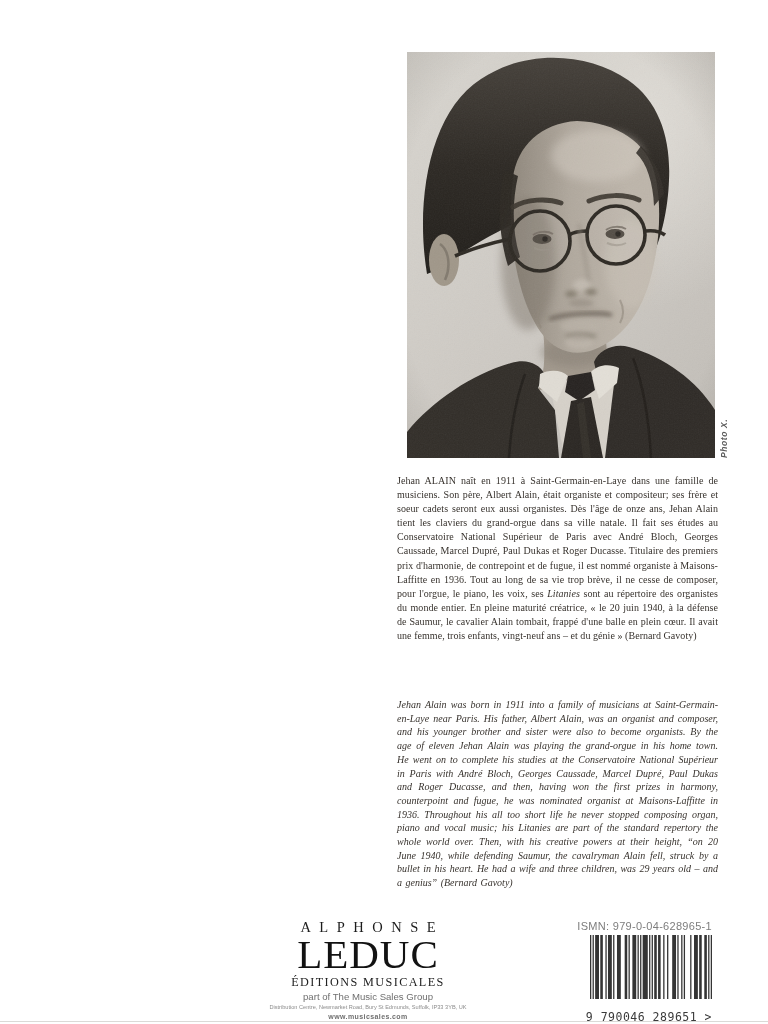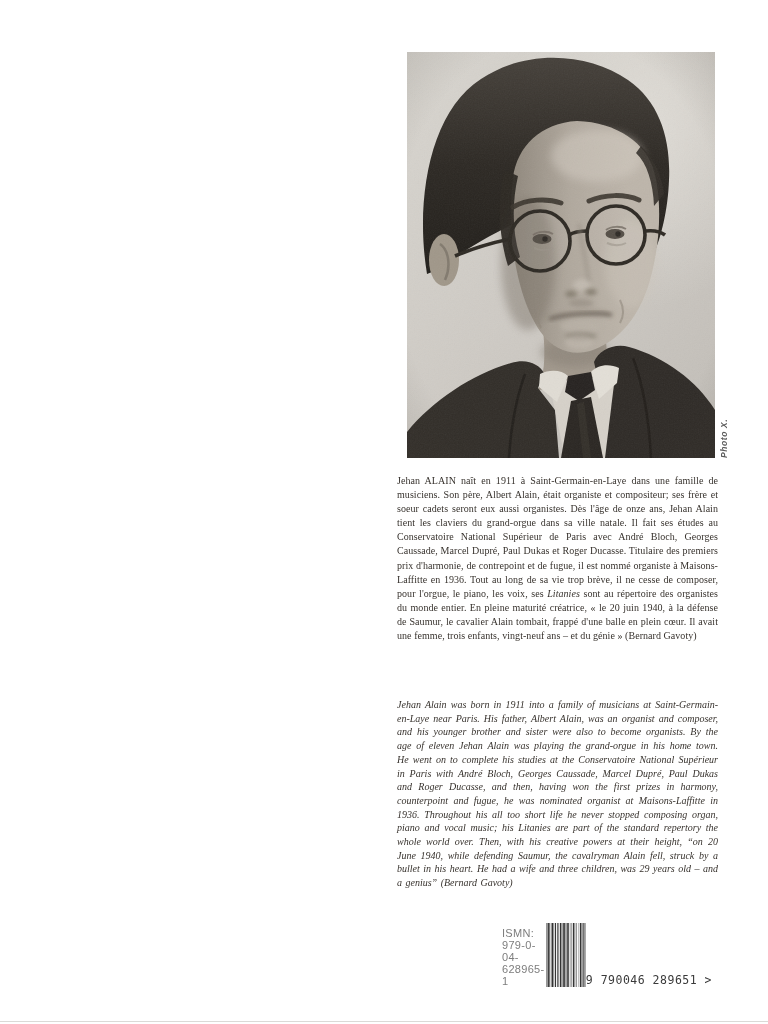--- a/index.html
+++ b/index.html
@@ -68,31 +68,31 @@
   }
   .pub-web {
     font-family:"Liberation Sans", sans-serif; font-weight:bold;
     font-size:7px; line-height:8px; margin-top:2px; color:#6f6f6f;
     letter-spacing:0.4px;
   }
 
   
   .isbn-block {
     position:absolute; right:56px; top:920px; width:210px;
-    display:flex; flex-direction:row; align-items:flex-end;
+    display:flex; flex-direction:column; align-items:flex-end;
   }
   .ismn {
     font-family:"Liberation Sans", sans-serif;
     font-size:11px; line-height:12px; color:#7d7d7d; letter-spacing:0.3px;
   }
   .barcode-svg { width:122px; height:64px; margin-top:3px; }
   .barcode-digits {
     font-family:"DejaVu Sans Mono", monospace;
     font-size:11.5px; line-height:13px; color:#3a3a3a;
-    letter-spacing:0.5px; margin-top:2px; white-space:nowrap;
+    letter-spacing:0.5px; margin-top:12px; white-space:nowrap;
   }
 
   .bottom-edge {
     position:absolute; left:0; top:1021px; width:768px; height:1px;
     background:#dbdad7;
   }
 </style>
 </head>
 <body>
 
@@ -208,20 +208,28 @@
       <rect x="0" y="0" width="308" height="406" filter="url(#grain)" opacity="0.07"></rect>
     </svg>
   </div>
 
   <div class="photo-credit">Photo X.</div>
 
   <p class="bio bio-fr"><span>Jehan ALAIN naît en 1911 à Saint-Germain-en-Laye dans une famille de musiciens. Son père, Albert Alain, était organiste et compositeur; ses frère et soeur cadets seront eux aussi organistes. Dès l'âge de onze ans, Jehan Alain tient les claviers du grand-orgue dans sa ville natale. Il fait ses études au Conservatoire National Supérieur de Paris avec André Bloch, Georges Caussade, Marcel Dupré, Paul Dukas et Roger Ducasse. Titulaire des premiers prix d'harmonie, de contrepoint et de fugue, il est nommé organiste à Maisons-Laffitte en 1936. Tout au long de sa vie trop brève, il ne cesse de composer, pour l'orgue, le piano, les voix, ses </span><i>Litanies</i><span> sont au répertoire des organistes du monde entier. En pleine maturité créatrice, « le 20 juin 1940, à la défense de Saumur, le cavalier Alain tombait, frappé d'une balle en plein cœur. Il avait une femme, trois enfants, vingt-neuf ans – et du génie » (Bernard Gavoty)</span></p>
 
   <p class="bio bio-en"><span>Jehan Alain was born in 1911 into a family of musicians at Saint-Germain-en-Laye near Paris. His father, Albert Alain, was an organist and composer, and his younger brother and sister were also to become organists. By the age of eleven Jehan Alain was playing the grand-orgue in his home town. He went on to complete his studies at the Conservatoire National Supérieur in Paris with André Bloch, Georges Caussade, Marcel Dupré, Paul Dukas and Roger Ducasse, and then, having won the first prizes in harmony, counterpoint and fugue, he was nominated organist at Maisons-Laffitte in 1936. Throughout his all too short life he never stopped composing organ, piano and vocal music; his </span><i>Litanies</i><span> are part of the standard repertory the whole world over. Then, with his creative powers at their height, “on 20 June 1940, while defending Saumur, the cavalryman Alain fell, struck by a bullet in his heart. He had a wife and three children, was 29 years old – and a genius” (Bernard Gavoty)</span></p>
 
+  <div class="publisher">
+    <div class="pub-alphonse">ALPHONSE</div>
+    <div class="pub-leduc">LEDUC</div>
+    <div class="pub-editions">ÉDITIONS MUSICALES</div>
+    <div class="pub-group">part of The Music Sales Group</div>
+    <div class="pub-address">Distribution Centre, Newmarket Road, Bury St Edmunds, Suffolk, IP33 3YB, UK</div>
+    <div class="pub-web">www.musicsales.com</div>
+  </div>
 
   <div class="isbn-block">
     <div class="ismn">ISMN: 979-0-04-628965-1</div>
     <svg class="barcode-svg" viewBox="0 0 95 62" preserveAspectRatio="none" xmlns="http://www.w3.org/2000/svg">
       <g fill="#343434">
         <rect x="0" y="0" width="1" height="62"></rect>
           <rect x="2" y="0" width="1" height="62"></rect>
         <rect x="4" y="0" width="3" height="62"></rect>
           <rect x="8" y="0" width="2" height="62"></rect>
         <rect x="12" y="0" width="1" height="62"></rect>

